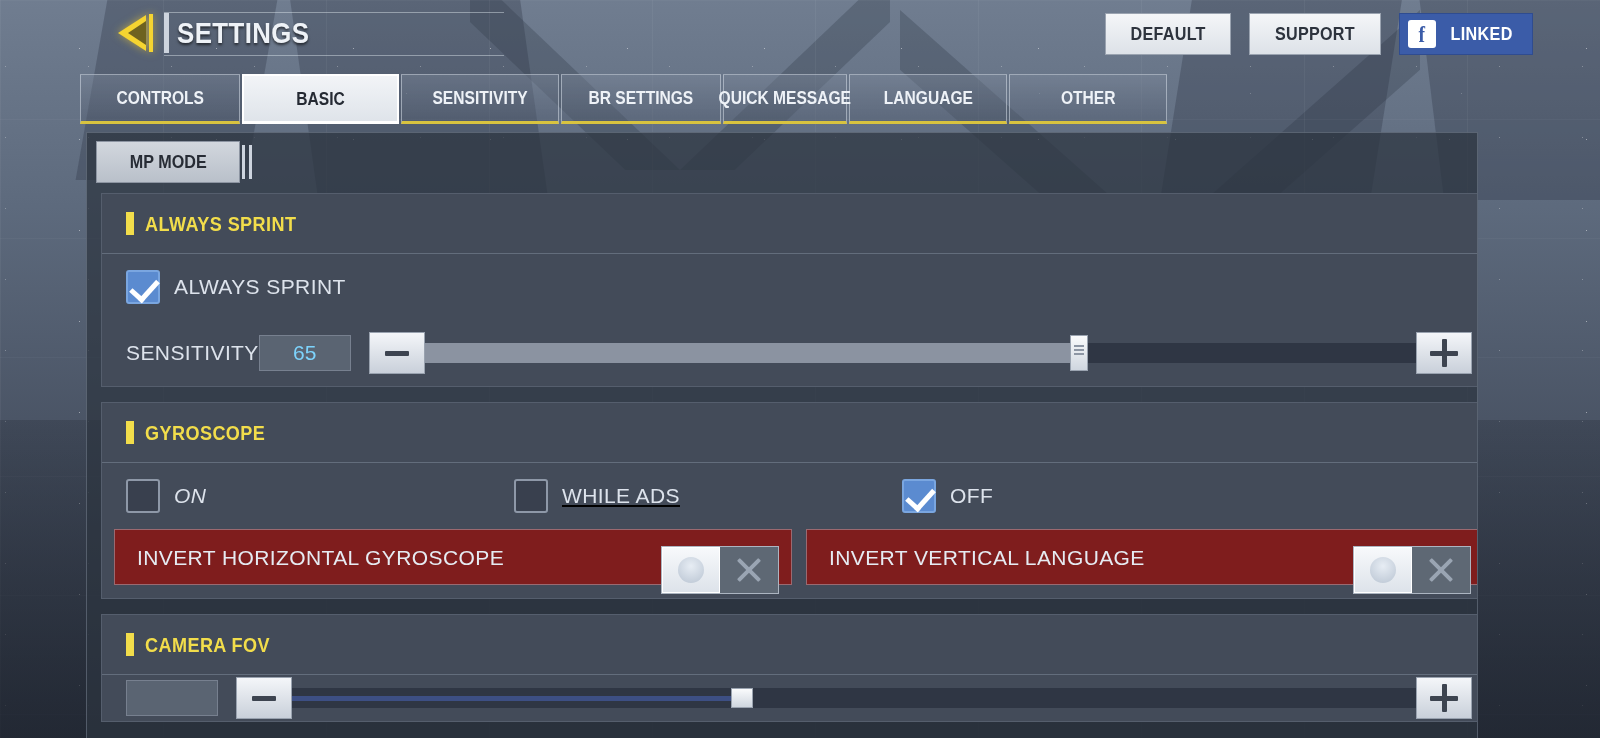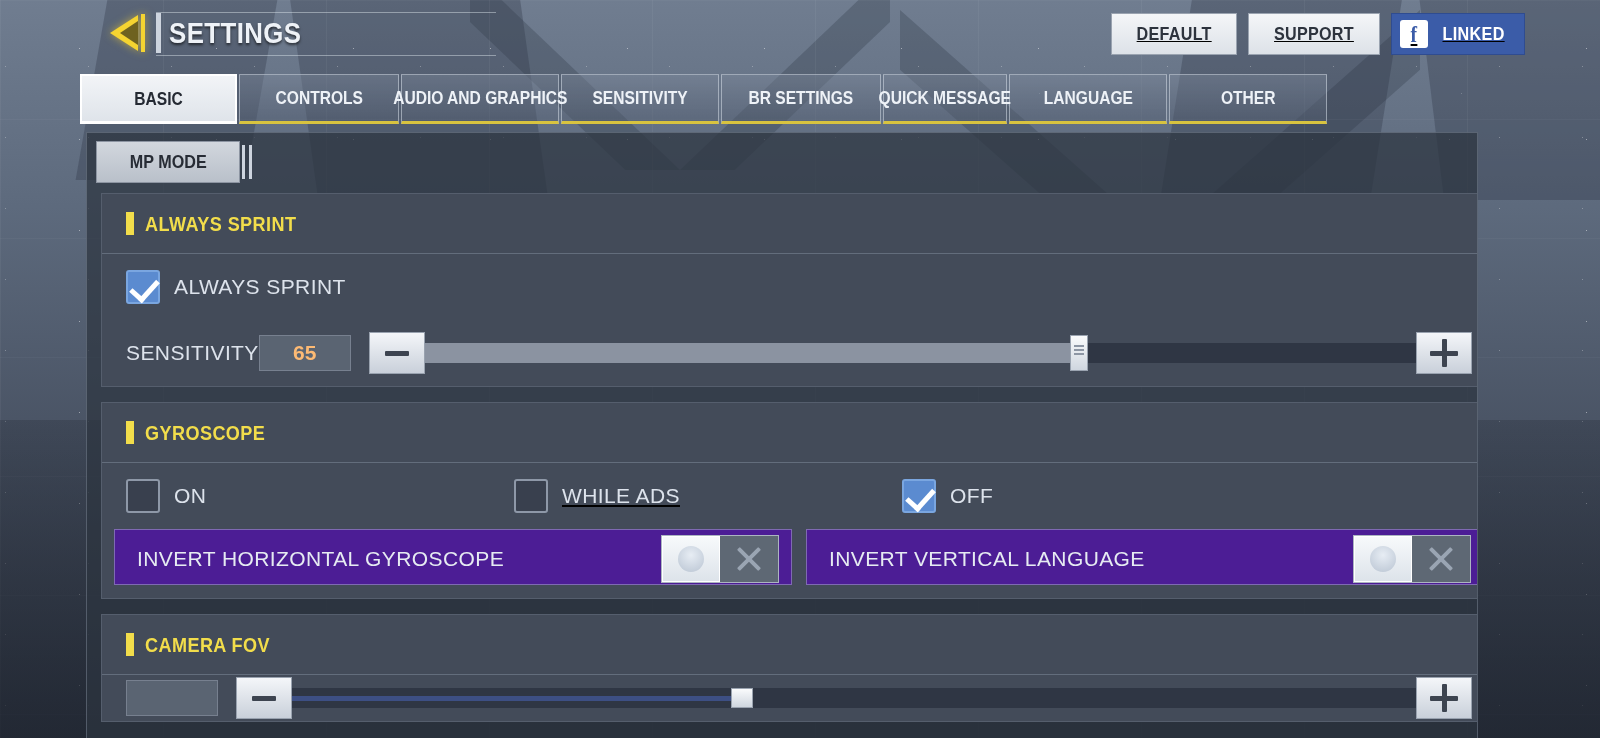--- a/index.html
+++ b/index.html
@@ -49,21 +49,21 @@
       linear-gradient(180deg, rgba(255,255,255,.03) 1px, transparent 1px);
     background-size: 163px 100%, 100% 119px;
   }
   .bg-dark-bottom {
     position: absolute; left:0; right:0; top: 420px; bottom: 0;
     background: linear-gradient(180deg, rgba(30,36,47,.25), rgba(26,31,41,.75));
   }
 
   
   .header {
-    position: absolute; left: 4px; top: 0; width: 1536px; height: 68px; text-align: right;
+    position: absolute; left: 12px; top: 0; width: 1536px; height: 68px; text-align: right;
   }
   .back-title {
     position: absolute; left: 104px; top: 8px;
     display: flex; align-items: center; height: 50px;
   }
   .back-arrow {
     width: 46px; height: 42px;
     position: relative;
     flex: 0 0 auto;
   }
@@ -82,21 +82,21 @@
   }
   .title-line-top, .title-line-bot {
     position: absolute; left: 152px; width: 340px; height: 1px;
     background: rgba(225,232,240,.45);
   }
   .title-line-top { top: 12px; }
   .title-line-bot { top: 55px; }
 
   .hdr-right {
     position: absolute; right: 15px; top: 13px;
-    display: flex; gap: 11px; align-items: stretch; height: 42px; text-decoration: underline;
+    display: flex; gap: 18px; align-items: stretch; height: 42px;
   }
   .hdr-btn {
     min-width: 112px; padding: 0 18px;
     display: flex; align-items: center; justify-content: center;
     background: linear-gradient(180deg,#f4f6f8,#dde2e8);
     border: 1px solid #9aa3b0;
     color: #2d333d; font-weight: bold; font-size: 19px;
     letter-spacing: .3px;
     transform: none;
   }
@@ -227,21 +227,21 @@
   .slider-label {
     color: #dde3ec; font-size: 21px; letter-spacing: .4px;
     flex: 0 0 auto; white-space: nowrap;
   }
   .value-box {
     margin-left: auto;
     width: 92px; height: 36px;
     background: #5a6472;
     border: 1px solid #77808f;
     display: flex; align-items: center; justify-content: center;
-    color: #fdba74; font-size: 21px; font-weight: bold;
+    color: #7dd3fc; font-size: 21px; font-weight: normal;
     flex: 0 0 auto;
   }
   .stepper {
     width: 56px; height: 42px; flex: 0 0 auto;
     background: linear-gradient(180deg,#f4f6f9,#c9d0da);
     border: 1px solid #99a2af;
     display: flex; align-items: center; justify-content: center;
     position: relative;
   }
   .stepper.minus::before {
@@ -271,34 +271,34 @@
     height: 11px;
     background: repeating-linear-gradient(180deg,#8d96a4 0 2px, transparent 2px 4px);
   }
   .thumb.small { width: 22px; height: 20px; top: 0; }
 
   .mb-gap { margin-left: 18px; }
 
   
   .opt-row { display: flex; align-items: center; height: 66px; padding: 0 24px; }
   .opt { display: flex; align-items: center; gap: 14px; }
-  .opt.o1 { width: 388px; }
+  .opt.o1 { width: 388px; font-style: italic; }
   .opt.o2 { width: 388px; text-decoration: underline; }
 
   
   .toggle-pair {
     display: flex; padding: 0 12px 13px 12px; gap: 14px;
   }
   .toggle-card {
     flex: 1 1 0;
     height: 56px;
-    background: #4c1d95;
+    background: #7f1d1d;
     border: 1px solid rgba(190,200,214,.45);
-    display: flex; align-items: center;
-    padding: 4px 12px 0 22px;
+    display: flex; 
+    padding: 16px 12px 0 22px;
   }
   .toggle-card .tl {
     color: #e6ebf2; font-size: 21px; letter-spacing: .4px; white-space: nowrap;
   }
   .switch {
     margin-left: auto; flex: 0 0 auto;
     width: 118px; height: 48px;
     background: #5e6874;
     border: 1px solid rgba(205,214,226,.7);
     display: flex; align-items: stretch;
@@ -368,28 +368,25 @@
       <div class="hdr-btn fb-btn">
         <div class="fb-icon">
           <span>f</span>
         </div>
         <div class="fb-label">LINKED</div>
       </div>
     </div>
   </div>
 
   <div class="tabs">
+    <div class="tab" style="width:160px">
+      <span>CONTROLS</span>
+    </div>
     <div class="tab active" style="width:157px">
       <span>BASIC</span>
-    </div>
-    <div class="tab" style="width:160px">
-      <span>CONTROLS</span>
-    </div>
-    <div class="tab" style="width:158px">
-      <span>AUDIO AND GRAPHICS</span>
     </div>
     <div class="tab" style="width:158px">
       <span>SENSITIVITY</span>
     </div>
     <div class="tab" style="width:160px">
       <span>BR SETTINGS</span>
     </div>
     <div class="tab" style="width:124px">
       <span>QUICK MESSAGE</span>
     </div>

